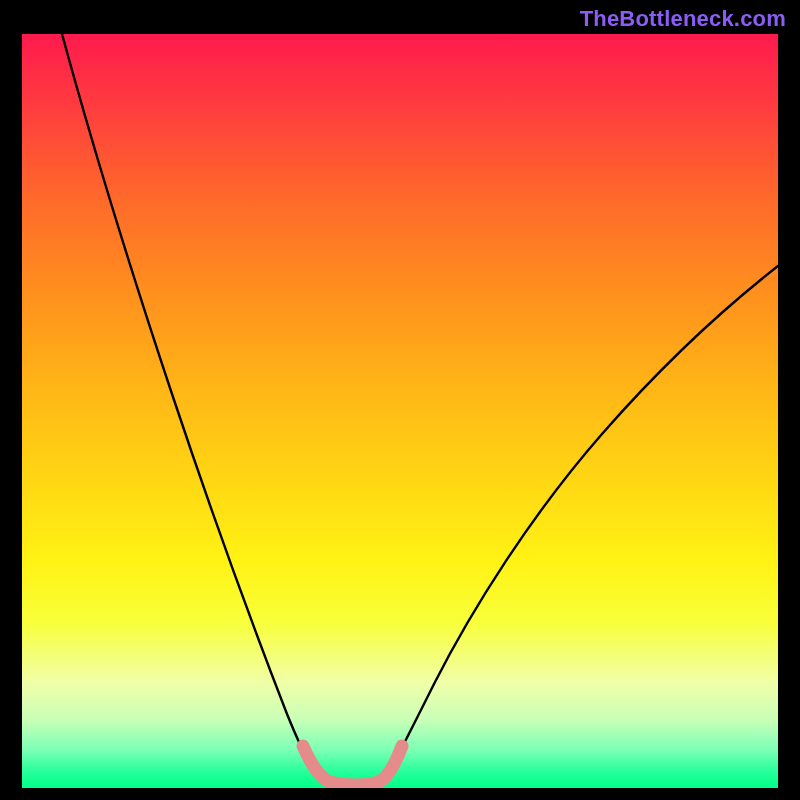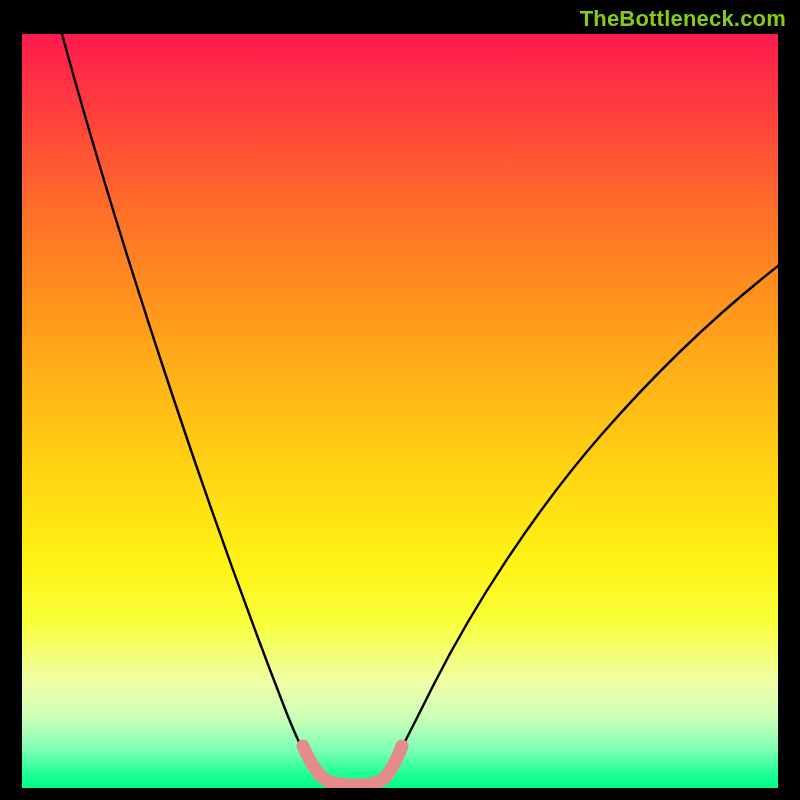--- a/index.html
+++ b/index.html
@@ -40,21 +40,21 @@
       #00ff88 100%
     );
   }
   .watermark {
     position: absolute;
     top: 6px;
     right: 14px;
     font-family: Arial, Helvetica, sans-serif;
     font-size: 22px;
     font-weight: 600;
-    color: #84cc16;
+    color: #8b5cf6;
     letter-spacing: 0.2px;
     user-select: none;
   }
   svg.curve {
     position: absolute;
     left: 0;
     top: 0;
     width: 756px;
     height: 754px;
   }

